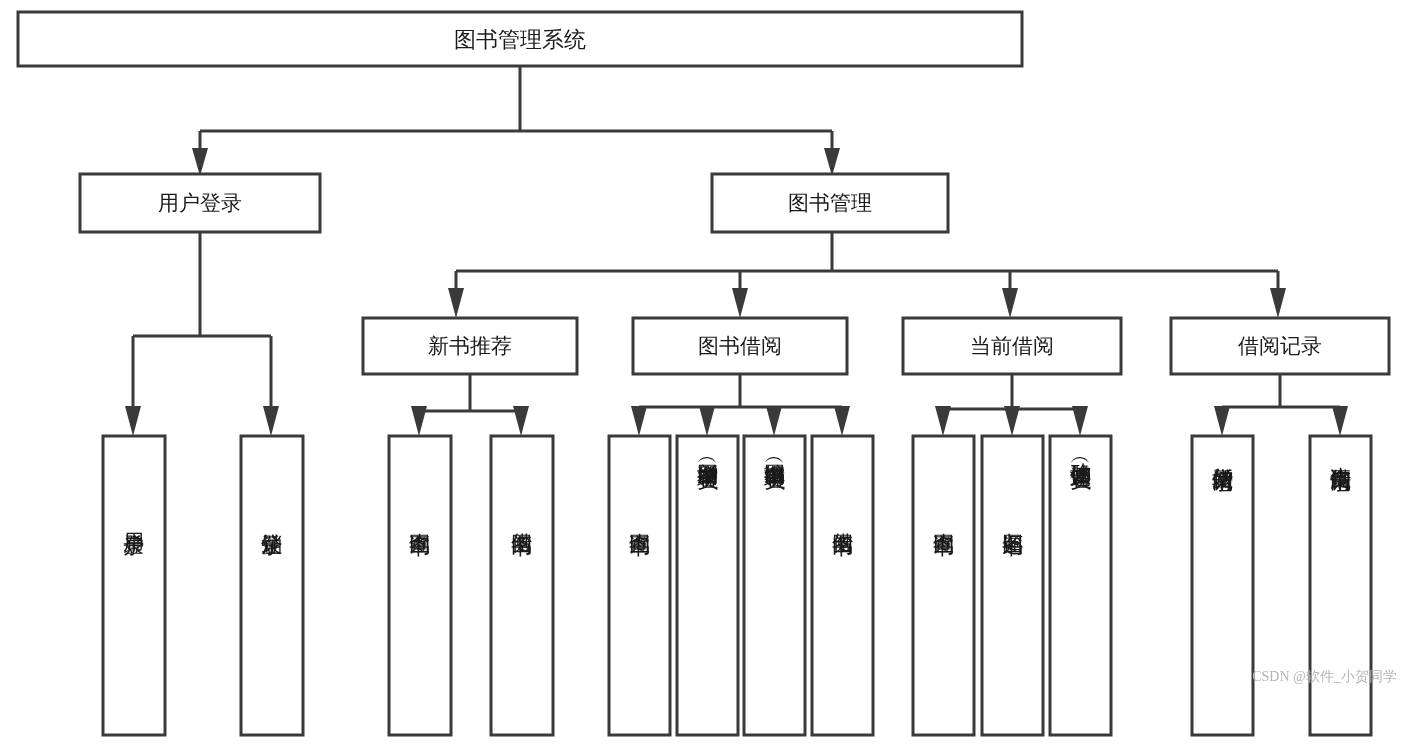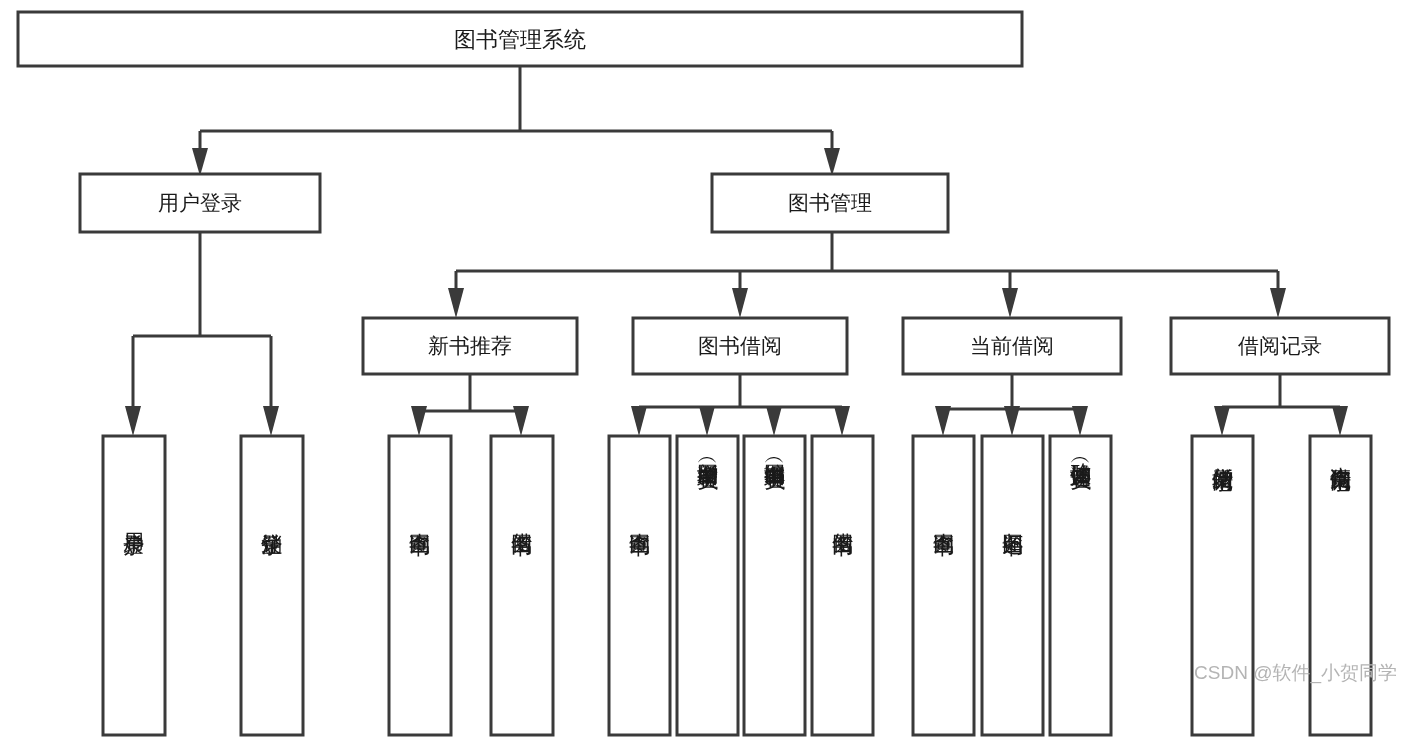--- a/index.html
+++ b/index.html
@@ -65,22 +65,22 @@
     text-orientation: upright;
     letter-spacing: 1px;
     white-space: nowrap;
     transform: translateX(-50%);
     text-align: center;
   }
   .watermark {
     position: absolute;
     right: 8px;
     bottom: 6px;
-    font-family: Liberation Sans, sans-serif;
-    font-size: 19px;
+    font-family: Liberation Serif, serif;
+    font-size: 14px;
     color: #b4b4b4;
     white-space: nowrap;
     user-select: none;
   }
 </style>
 </head>
 <body>
 
 <div id="diagram-root">
 

